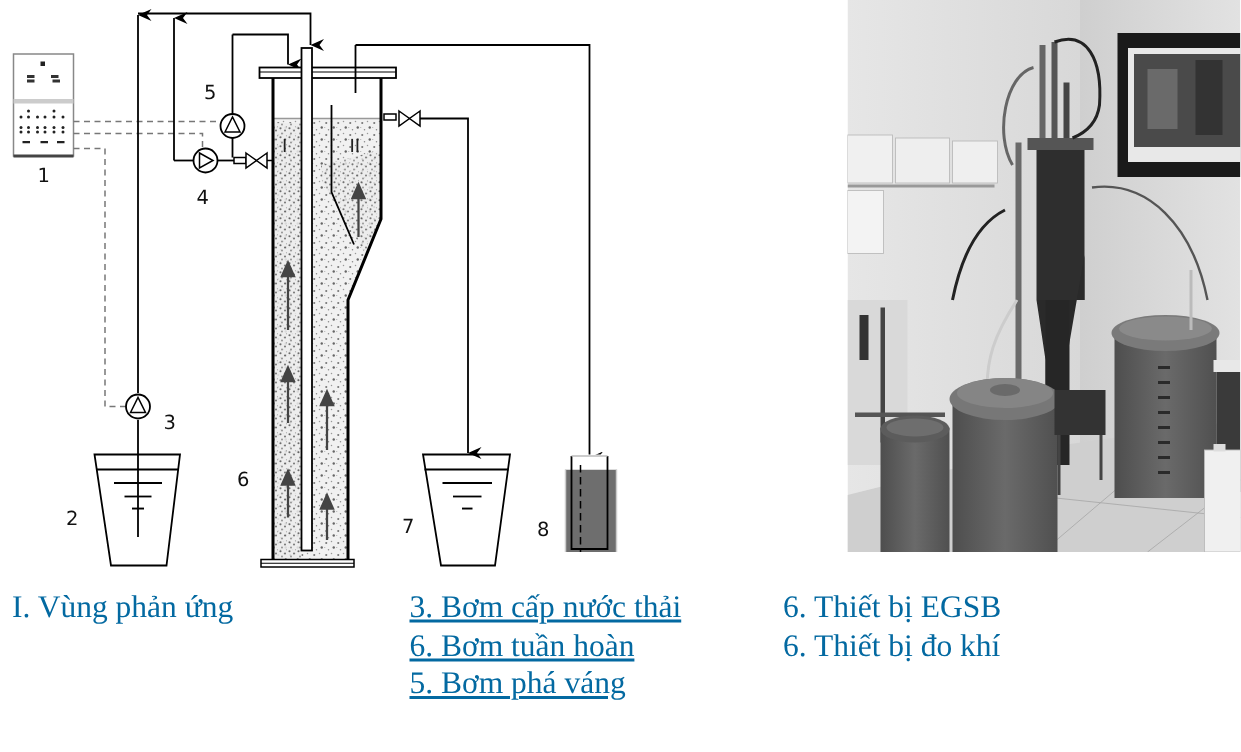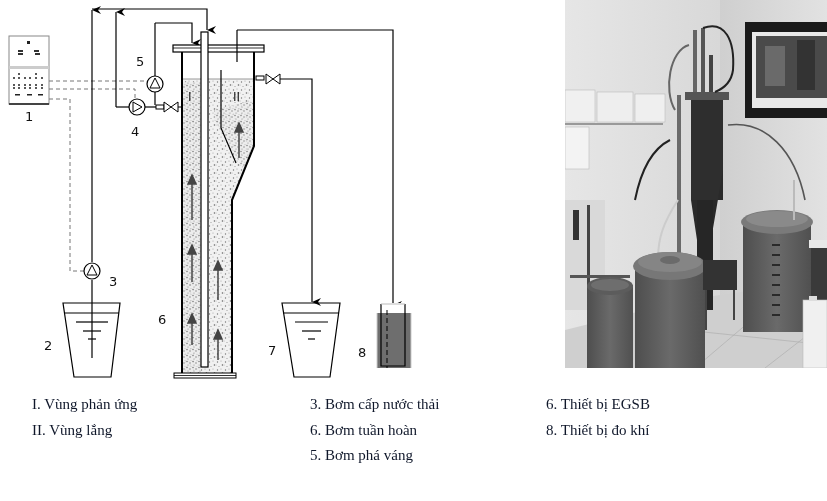--- a/index.html
+++ b/index.html
@@ -1,24 +1,24 @@
 <!DOCTYPE html>
 <html><head>
   <meta charset="utf-8">
   <style>
     html, body { margin: 0; padding: 0; background: #ffffff; }
     body { width: 827px; height: 501px; position: relative; overflow: hidden; font-family: "Liberation Serif", serif; }
     #diagram { position: absolute; left: 0; top: 0; width: 560px; height: 385px; }
     #diagram text.num { font-family: "DejaVu Sans", sans-serif; font-size: 13px; fill: #111; }
     #diagram text.zone { font-family: "DejaVu Sans", sans-serif; font-size: 12px; fill: #222; }
     #photo { position: absolute; left: 565px; top: 0; width: 262px; height: 368px; }
-    .legend { position: absolute; top: 392px; font-size: 15px; line-height: 25.5px; color: #0f172a; white-space: nowrap; margin-left: 24px; }
+    .legend { position: absolute; top: 392px; font-size: 21px; line-height: 25.5px; color: #0369a1; white-space: nowrap; }
     .legend div { height: 25.5px; }
     #legend-col1 { left: 8px; }
-    #legend-col2 { left: 286px; }
+    #legend-col2 { left: 273px; text-decoration: underline; }
     #legend-col3 { left: 522px; }
   </style>
 </head>
 <body>
 
 <svg id="diagram" viewBox="0 0 560 385" xmlns="http://www.w3.org/2000/svg">
   <defs>
     <marker id="arrowhead" markerWidth="8" markerHeight="10" refX="4" refY="9" orient="auto" markerUnits="userSpaceOnUse">
       <path d="M0,0 L4,9 L8,0 L4,3 Z" fill="#000"></path>
     </marker>
@@ -318,23 +318,22 @@
   <g>
     <rect x="244" y="240" width="18" height="8" fill="#e8e8e8"></rect>
     <rect x="246" y="248" width="16" height="80" fill="#3a3a3a"></rect>
     <rect x="238" y="300" width="24" height="68" fill="#f0f0f0" stroke="#bbb" stroke-width="0.6"></rect>
     <rect x="244" y="296" width="8" height="5" fill="#ddd"></rect>
   </g>
 </svg>
 
 <div class="legend" id="legend-col1">
   <div>I. Vùng phản ứng</div>
-  <div>II. Vùng lắng</div>
 </div>
 <div class="legend" id="legend-col2">
   <div>3. Bơm cấp nước thải</div>
   <div>6. Bơm tuần hoàn</div>
   <div>5. Bơm phá váng</div>
 </div>
 <div class="legend" id="legend-col3">
   <div>6. Thiết bị EGSB</div>
-  <div>8. Thiết bị đo khí</div>
+  <div>6. Thiết bị đo khí</div>
 </div>
 
 </body></html>

